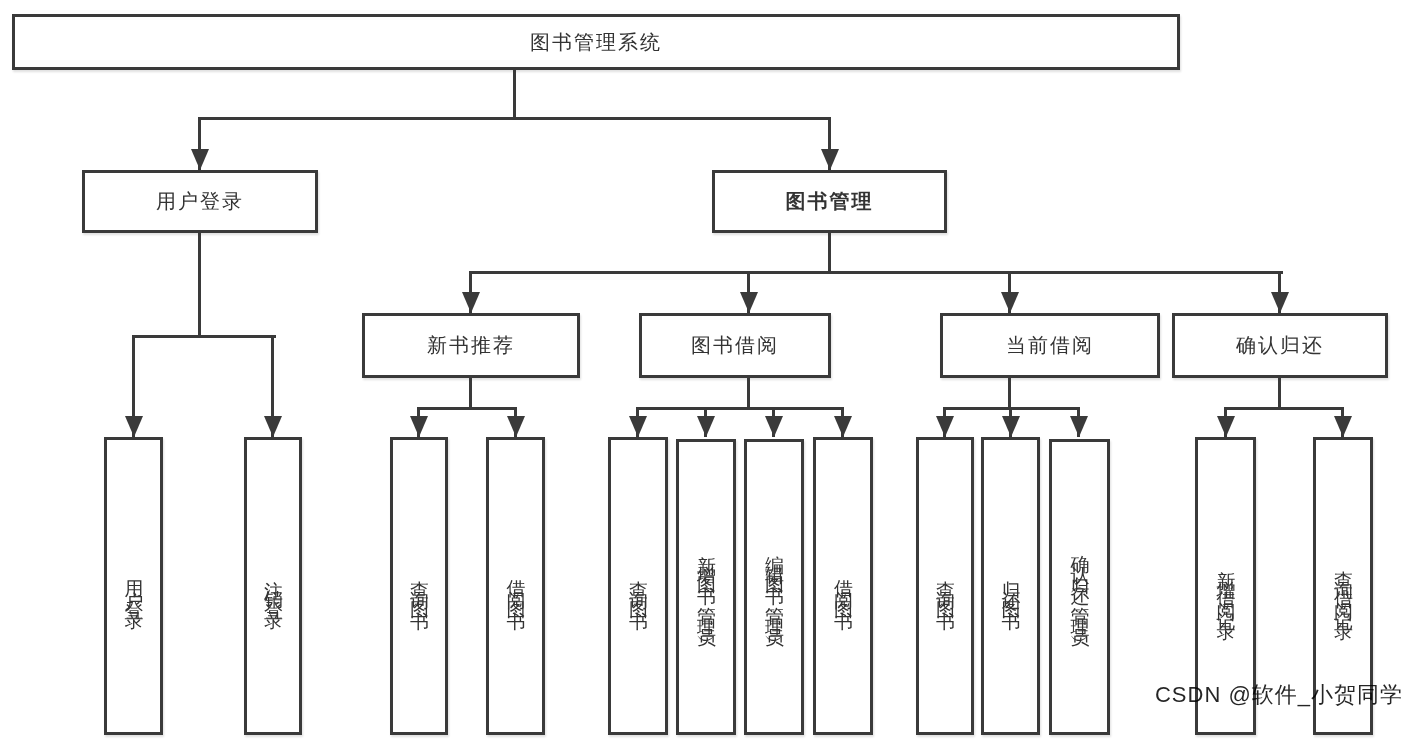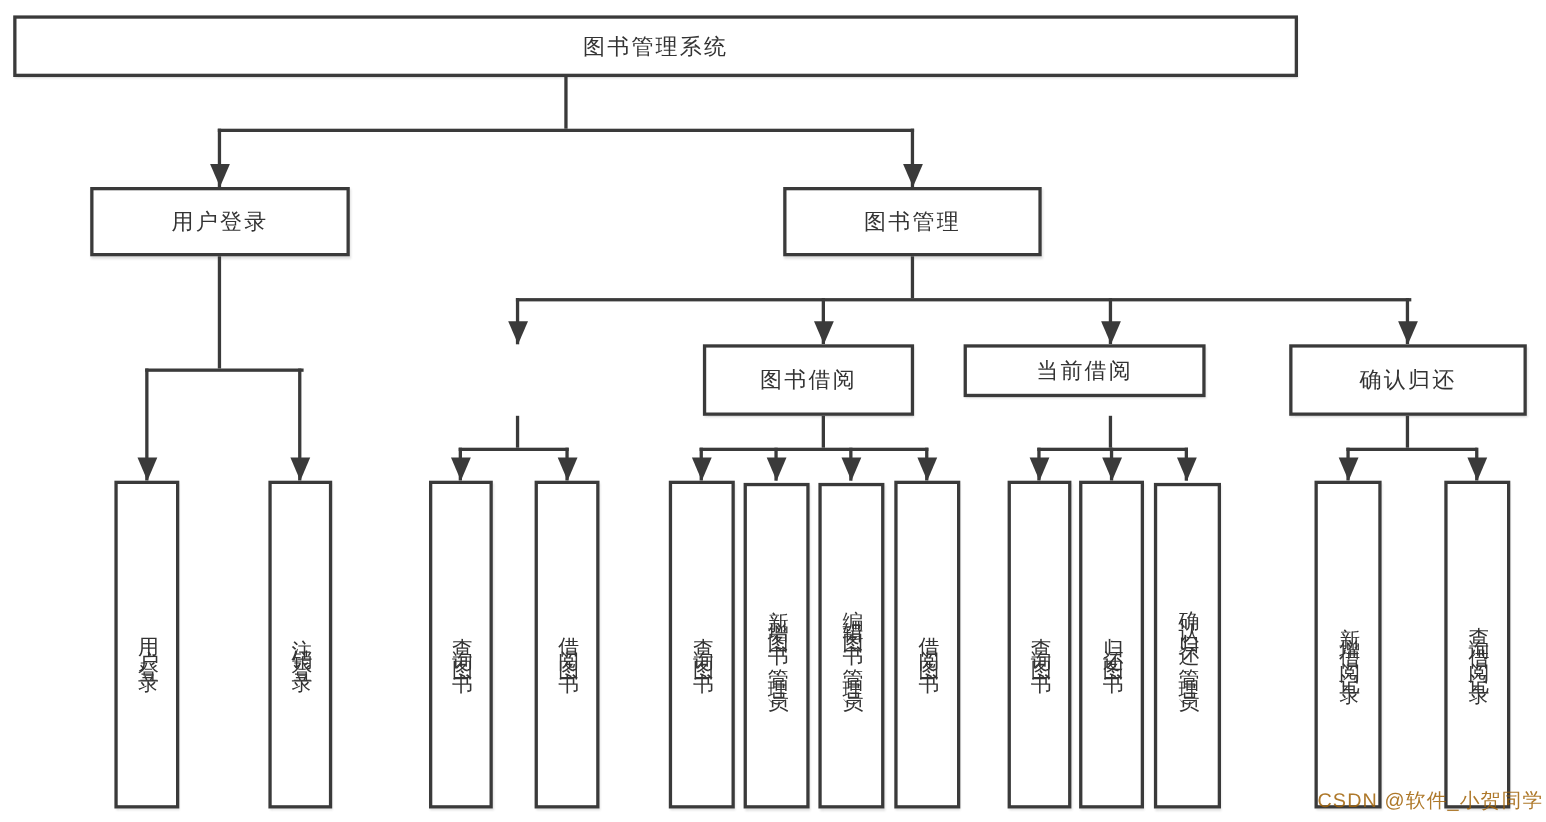--- a/index.html
+++ b/index.html
@@ -67,24 +67,24 @@
     left: 50%;
     transform: translateX(-50%);
     width: 0;
     height: 0;
     border-left: 9px solid transparent;
     border-right: 9px solid transparent;
     border-top: 21px solid #3a3a3a;
   }
   .watermark {
     position: absolute;
-    top: 716px;
+    top: 680px;
     right: 2px;
-    font-size: 18px;
-    color: #a16207;
+    font-size: 22px;
+    color: #000000;
     opacity: 0.85;
     letter-spacing: 1px;
     white-space: nowrap;
     z-index: 10;
   }
 </style>
 </head>
 <body>
 
 <div class="canvas">
@@ -94,40 +94,43 @@
   </div>
 
   <div class="vline" style="left:513px; top:70px;  height:47px;"></div>
   <div class="hline" style="left:198px; top:117px; width:633px;"></div>
   <div class="varrow" style="left:198px; top:117px; height:53px;"></div>
   <div class="varrow" style="left:828px; top:117px; height:53px;"></div>
 
   <div class="node" style="left:82px; top:170px; width:236px; height:63px;">
     <span class="lbl">用户登录</span>
   </div>
-  <div class="node" style="left:712px; top:170px; width:235px; height:63px;">
+  <div class="node" style="left:712px; top:170px; width:235px; height:63px;font-weight:bold;">
     <span class="lbl">图书管理</span>
   </div>
 
   <div class="vline" style="left:198px; top:233px; height:102px;"></div>
   <div class="hline" style="left:132px; top:335px; width:144px;"></div>
   <div class="varrow" style="left:132px; top:335px; height:102px;"></div>
   <div class="varrow" style="left:271px; top:335px; height:102px;"></div>
 
   <div class="vline" style="left:828px;  top:233px; height:38px;"></div>
   <div class="hline" style="left:469px;  top:271px; width:814px;"></div>
   <div class="varrow" style="left:469px;  top:271px; height:42px;"></div>
   <div class="varrow" style="left:747px;  top:271px; height:42px;"></div>
   <div class="varrow" style="left:1008px; top:271px; height:42px;"></div>
   <div class="varrow" style="left:1278px; top:271px; height:42px;"></div>
 
+  <div class="node" style="left:362px; top:313px; width:218px; height:65px;">
+    <span class="lbl">新书推荐</span>
+  </div>
   <div class="node" style="left:639px; top:313px; width:192px; height:65px;">
     <span class="lbl">图书借阅</span>
   </div>
-  <div class="node" style="left:876px; top:313px; width:220px; height:48px;">
+  <div class="node" style="left:940px; top:313px; width:220px; height:65px;">
     <span class="lbl">当前借阅</span>
   </div>
   <div class="node" style="left:1172px; top:313px; width:216px; height:65px;">
     <span class="lbl">确认归还</span>
   </div>
 
   <div class="vline" style="left:469px; top:378px; height:29px;"></div>
   <div class="hline" style="left:417px; top:407px; width:100px;"></div>
   <div class="varrow" style="left:417px; top:407px; height:30px;"></div>
   <div class="varrow" style="left:514px; top:407px; height:30px;"></div>

